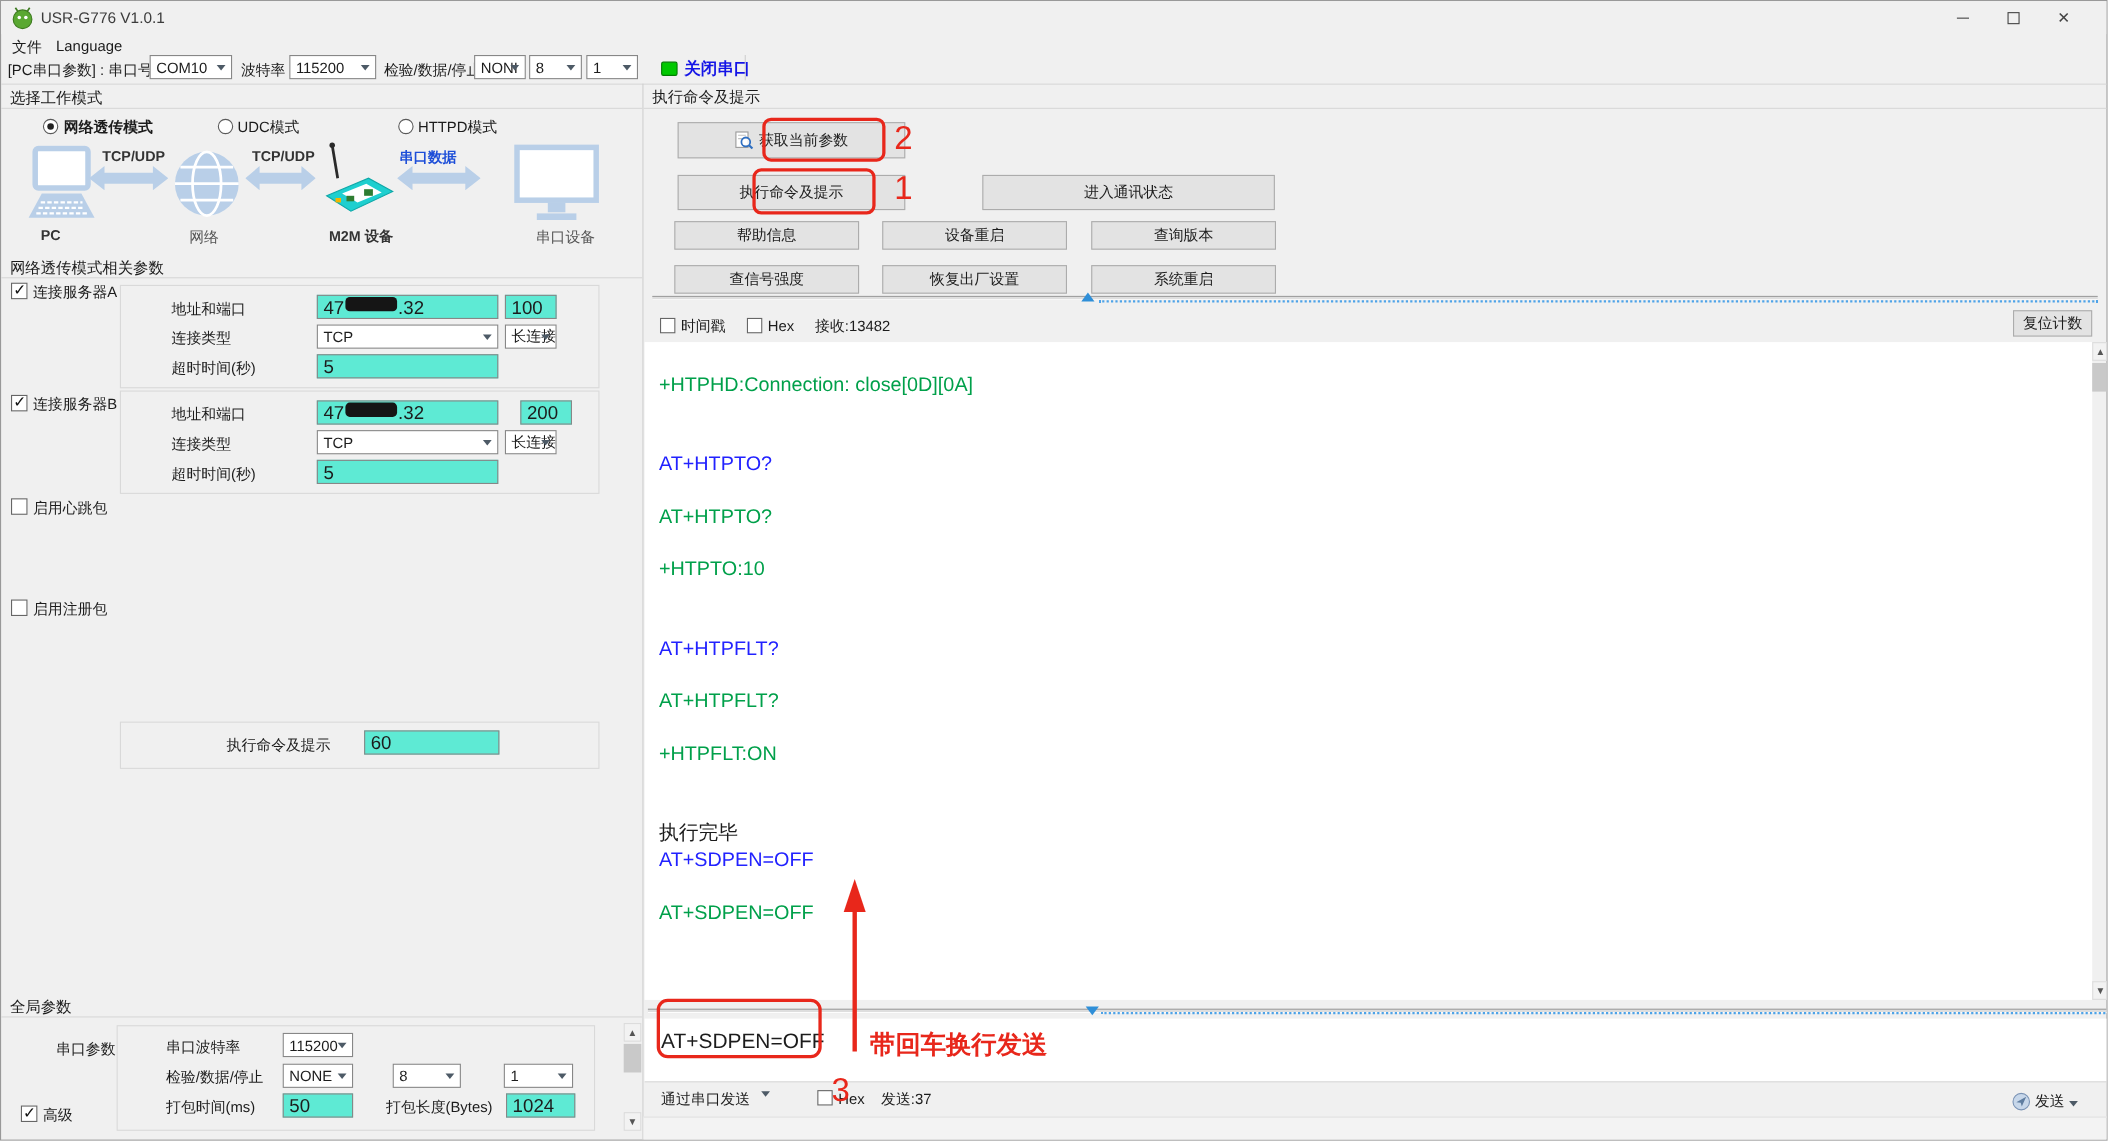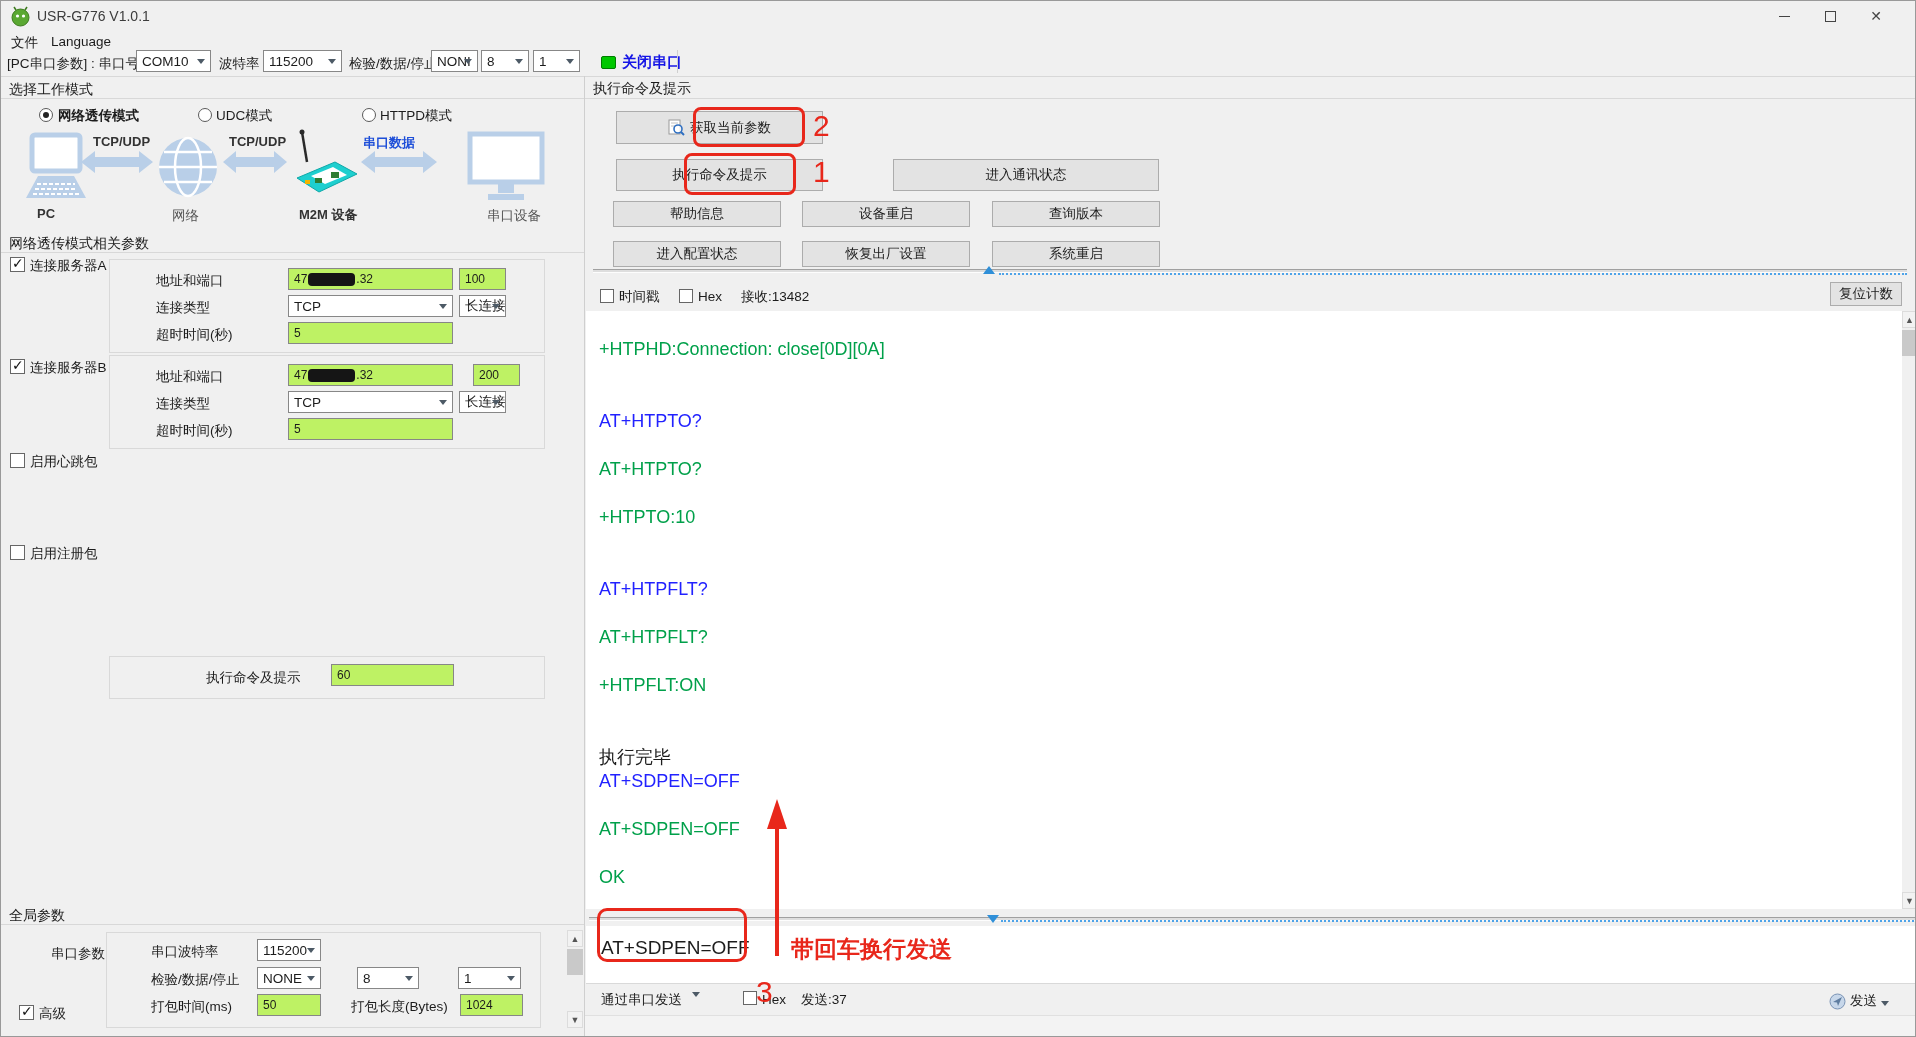--- a/index.html
+++ b/index.html
@@ -5,22 +5,22 @@
   html,body{margin:0;padding:0;background:#dcdcdc;}
   .win{position:relative;width:1916px;height:1037px;background:#f0f0f0;
        font-family:"Liberation Sans","DejaVu Sans",sans-serif;color:#1c1c1c;
        overflow:hidden;border:1px solid #999;box-sizing:border-box;}
   .abs{position:absolute;}
   .lbl{position:absolute;font-size:13.5px;white-space:nowrap;line-height:17px;}
   .rlbl{text-align:left;}
   .cap{position:absolute;font-size:14px;white-space:nowrap;}
   .hr{position:absolute;height:1px;background:#d8d8d8;}
   .vr{position:absolute;width:1px;background:#cfcfcf;}
-  .tin{position:absolute;background:#bef264;border:1px solid #878787;font-size:12px;
-       padding:1px 5px;box-sizing:border-box;display:flex;align-items:center;
+  .tin{position:absolute;background:#5eead4;border:1px solid #878787;font-size:17px;
+       padding:1px 5px;box-sizing:border-box;display:flex;
        overflow:hidden;white-space:nowrap;}
   .combo{position:absolute;background:#fff;border:1px solid #878787;font-size:13.5px;
        padding:1px 16px 1px 5px;box-sizing:border-box;display:flex;align-items:center;
        overflow:hidden;white-space:nowrap;}
   .combo::after{content:"";position:absolute;right:5px;top:8px;border:4px solid transparent;
        border-top:5px solid #4d5a66;}
   .btn{position:absolute;background:#e3e3e3;border:1px solid #acacac;display:flex;
        align-items:center;justify-content:center;font-size:13.5px;box-sizing:border-box;
        gap:5px;white-space:nowrap;}
   .chk{position:absolute;width:15px;height:15px;background:#fff;border:1px solid #666;
@@ -283,21 +283,21 @@
   <div class="btn" style="left:612px;top:200px;width:168px;height:26px">
     <span>帮助信息</span>
   </div>
   <div class="btn" style="left:801px;top:200px;width:168px;height:26px">
     <span>设备重启</span>
   </div>
   <div class="btn" style="left:991px;top:200px;width:168px;height:26px">
     <span>查询版本</span>
   </div>
   <div class="btn" style="left:612px;top:240px;width:168px;height:26px">
-    <span>进入配置状态</span>
+    <span>查信号强度</span>
   </div>
   <div class="btn" style="left:801px;top:240px;width:168px;height:26px">
     <span>恢复出厂设置</span>
   </div>
   <div class="btn" style="left:991px;top:240px;width:168px;height:26px">
     <span>系统重启</span>
   </div>
 
   <div class="track" style="left:592px;top:268px;width:1314px"></div>
   <span class="tri-up" style="left:982px;top:265px"></span>
@@ -329,21 +329,20 @@
         <div class="log-line" style="color: rgb(0, 160, 74);">AT+HTPFLT?</div>
         <div class="log-line" style="color: rgb(28, 28, 28);"> </div>
         <div class="log-line" style="color: rgb(0, 160, 74);">+HTPFLT:ON</div>
         <div class="log-line" style="color: rgb(28, 28, 28);"> </div>
         <div class="log-line" style="color: rgb(28, 28, 28);"> </div>
         <div class="log-line" style="color: rgb(28, 28, 28);">执行完毕</div>
         <div class="log-line" style="color: rgb(34, 34, 255);">AT+SDPEN=OFF</div>
         <div class="log-line" style="color: rgb(28, 28, 28);"> </div>
         <div class="log-line" style="color: rgb(0, 160, 74);">AT+SDPEN=OFF</div>
         <div class="log-line" style="color: rgb(28, 28, 28);"> </div>
-        <div class="log-line" style="color: rgb(0, 160, 74);">OK</div>
       </div>
   </div>
 
   <div class="sbtn" style="left:1901px;top:310px;width:15px;height:17px">▲</div>
   <div class="sthumb" style="left:1901px;top:329px;width:15px;height:26px"></div>
   <div class="sbtn" style="left:1901px;top:891px;width:15px;height:17px">▼</div>
 
   <div class="track" style="left:588px;top:916px;width:1328px"></div>
   <span class="tri-down" style="left:986px;top:914px"></span>
   <div class="dotted" style="left:1000px;top:919px;width:916px"></div>

